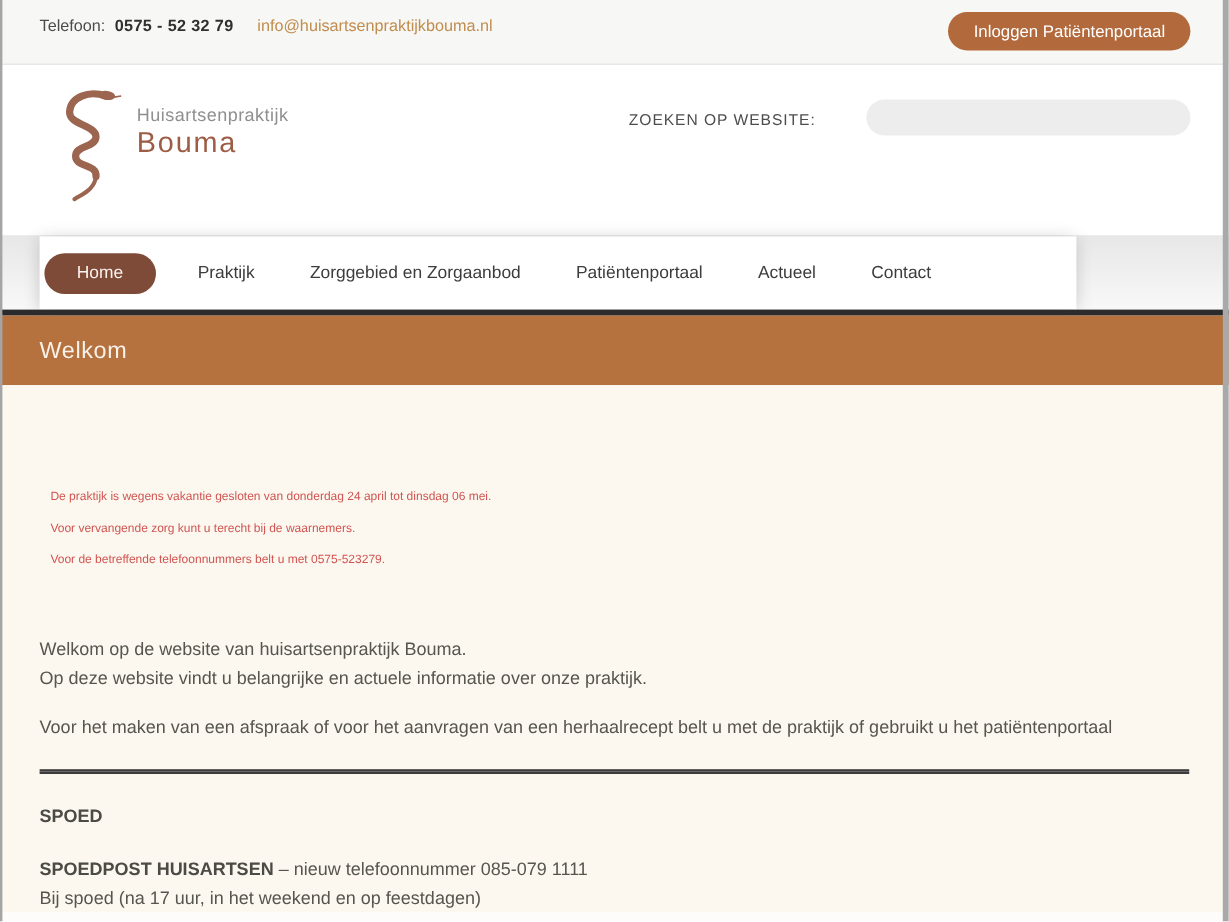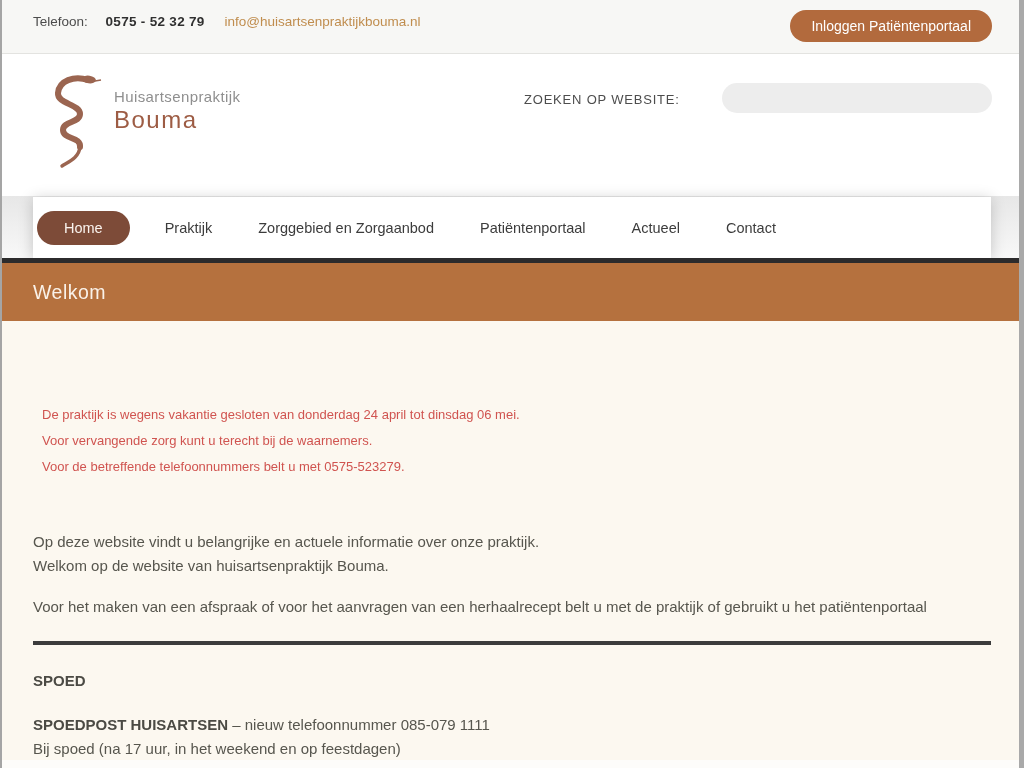--- a/index.html
+++ b/index.html
@@ -4,61 +4,61 @@
 <style>
   * { margin:0; padding:0; box-sizing:border-box; }
   html,body { width:1024px; height:768px; }
   body { font-family:"Liberation Sans", sans-serif; background:#ffffff; }
   .canvas { position:relative; width:1024px; height:768px; overflow:hidden; background:#ffffff; }
 
   
   .topbar { position:absolute; top:0; left:0; width:100%; height:54px;
             background:#f7f7f5; border-bottom:1px solid #e3e3e0; }
   .topbar-left { position:absolute; left:33px; top:14px; font-size:13.5px; color:#4c4c4c; }
-  .tb-phone { font-weight:bold; color:#303030; letter-spacing:.3px; margin-left:14px; }
+  .tb-phone { font-weight:bold; color:#303030; letter-spacing:.3px; margin-left:4px; }
   .tb-email { color:#c08d4e; text-decoration:none; margin-left:16px; cursor:pointer;text-align:center; }
   .login-btn { position:absolute; right:32px; top:10px; height:32px; padding:0 21px;
                border:none; border-radius:16px; background:#b26a3d; color:#ffffff;
                font-size:14px; font-family:inherit; cursor:pointer; }
 
   
   .header { position:absolute; top:55px; left:0; width:100%; height:141px; background:#ffffff; }
   .logo { position:absolute; left:48px; top:16px; display:flex; cursor:pointer; }
   .logo-text { margin-left:12px; margin-top:17px; }
   .logo-sub { display:block; font-size:15px; color:#8f8f8f; letter-spacing:.4px; }
   .logo-name { display:block; font-size:24px; color:#9d5c44; letter-spacing:1.5px; margin-top:1px; }
   .search-label { position:absolute; left:524px; top:37px; font-size:13px;
                   letter-spacing:.8px; color:#4d4d4d; }
   .search-input { position:absolute; left:722px; top:28px; width:270px; height:30px;
                   border:none; border-radius:15px; background:#ededed; outline:none;
                   padding:0 14px; font-size:14px; font-family:inherit; color:#444; }
 
   
   .nav-region { position:absolute; top:196px; left:0; width:100%; height:62px;
                 background:linear-gradient(#e7e7e7, #f8f8f8); }
-  .nav-box { position:absolute; left:33px; top:1px; width:958px; height:61px;
+  .nav-box { position:absolute; left:33px; top:1px; width:864px; height:61px;
              background:#ffffff; box-shadow:0 2px 14px rgba(0,0,0,.20);
              display:flex; align-items:center; padding-left:4px; }
   .nav-item { font-size:14.5px; color:#3c3c3c; text-decoration:none; margin:0 23px;
               cursor:pointer; white-space:nowrap; }
   .nav-item.active { background:#7d4b38; color:#faf3ee; border-radius:17px;
                      padding:9px 27px; margin:0 12px 0 0; }
 
   .dark-line { position:absolute; top:258px; left:0; width:100%; height:5px; background:#2c2b2c; }
 
   
   .banner { position:absolute; top:263px; left:0; width:100%; height:58px;
             background:#b5713e; display:flex; align-items:center; }
   .banner h1 { margin-left:33px; font-size:19.5px; font-weight:normal;
                color:#faf2e9; letter-spacing:.5px; }
 
   
   .main { position:absolute; top:321px; left:0; width:100%; height:439px;
           background:#fcf8f0; padding:0 33px; color:#57564e; font-size:15px; }
-  .notice { margin:86px 0 0 9px; color:#d05450; font-size:13px; }
+  .notice { margin:86px 0 0 9px; color:#d05450; font-size:10px; }
   .notice p { margin:0 0 10px 0; line-height:16px; }
   .intro { margin-top:55px; }
   .intro p { margin:0; line-height:24px; }
   .appointment { margin-top:17px; line-height:24px; }
   .double-rule { margin-top:22px; border:none; height:3px; background:transparent;
                  border-top:2px solid #3c3c3c; border-bottom:2px solid #3c3c3c; }
   .spoed-heading { margin-top:27px; font-weight:bold; color:#4b4a44; }
   .spoedpost { margin-top:24px; line-height:24px; }
   .spoedpost strong { color:#4b4a44; }
   .spoed-line2 { line-height:24px; }
@@ -117,22 +117,22 @@
   </div>
 
   <main class="main">
     <div class="notice">
       <p>De praktijk is wegens vakantie gesloten van donderdag 24 april tot dinsdag 06 mei.</p>
       <p>Voor vervangende zorg kunt u terecht bij de waarnemers.</p>
       <p>Voor de betreffende telefoonnummers belt u met 0575-523279.</p>
     </div>
 
     <div class="intro">
+      <p>Welkom op de website van huisartsenpraktijk Bouma.</p>
       <p>Op deze website vindt u belangrijke en actuele informatie over onze praktijk.</p>
-      <p>Welkom op de website van huisartsenpraktijk Bouma.</p>
     </div>
 
     <p class="appointment">Voor het maken van een afspraak of voor het aanvragen van een herhaalrecept belt u met de praktijk of gebruikt u het patiëntenportaal</p>
 
     <hr class="double-rule">
 
     <p class="spoed-heading">SPOED</p>
 
     <p class="spoedpost"><strong>SPOEDPOST HUISARTSEN</strong><span> – nieuw telefoonnummer 085-079 1111</span></p>
 

